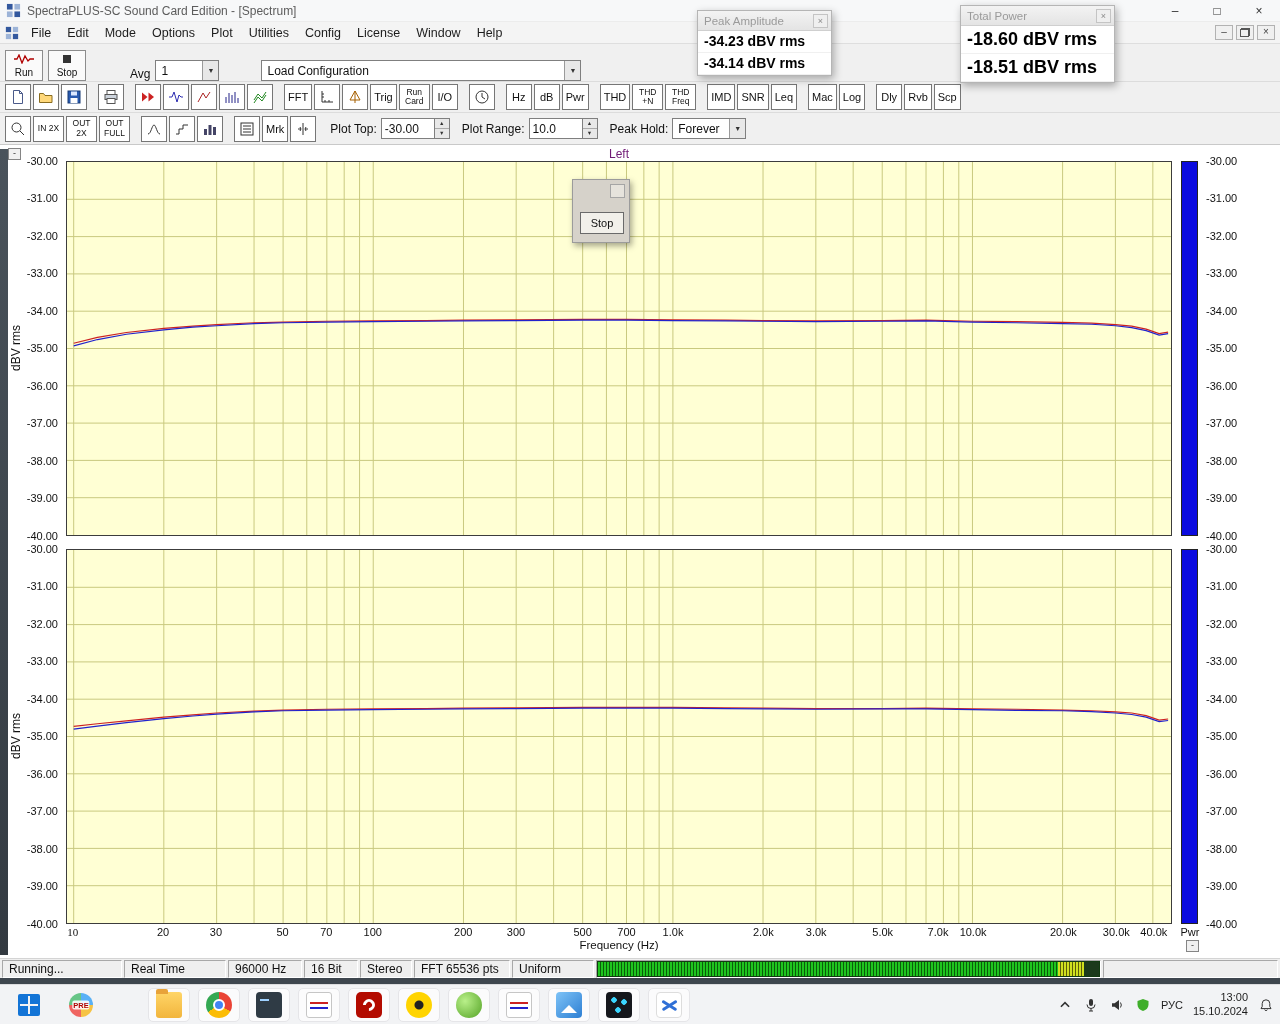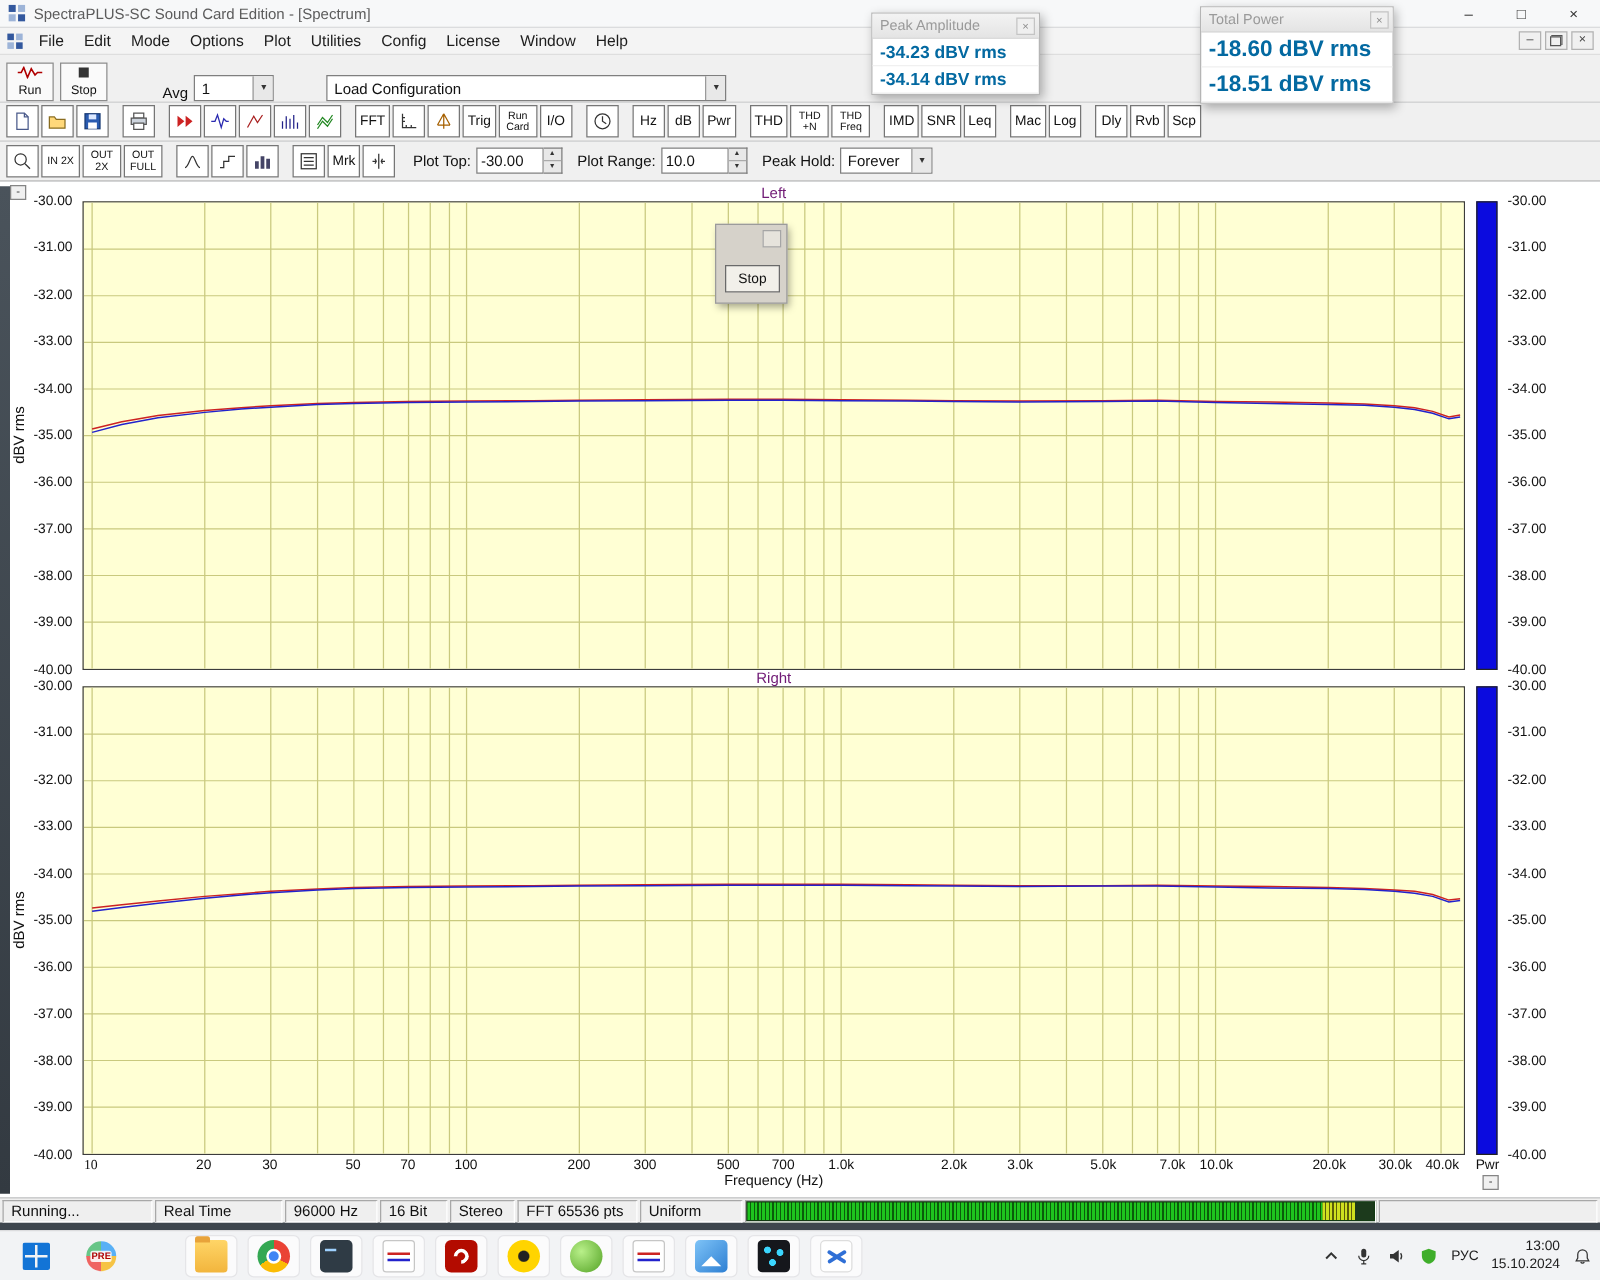--- a/index.html
+++ b/index.html
@@ -42,21 +42,21 @@
 .spin-btns{display:flex;flex-direction:column;width:15px;border:1px solid #7f7f7f;border-left:none;background:#e8e8e8}
 .spin-btn{flex:1;font-size:5.5px;line-height:9px;text-align:center;color:#333}
 .spin-btn:first-child{border-bottom:1px solid #aaa}
 
 
 .float{position:absolute;z-index:60;background:#fff;border:1px solid #b5b5b5;box-shadow:2px 3px 8px rgba(0,0,0,.3)}
 #peak-panel{left:697px;top:10px;width:135px}
 #power-panel{left:960px;top:5px;width:155px}
 .fp-head{height:20px;background:linear-gradient(#f3f3f3,#e4e4e4);border-bottom:1px solid #cfcfcf;display:flex;align-items:center;justify-content:space-between;padding:0 3px 0 6px;font-size:11.5px;color:#9a9a9a}
 .fp-x{width:15px;height:14px;border:1px solid #c4c4c4;background:#efefef;font-size:9px;line-height:12px;text-align:center;color:#8a8a8a}
-.fp-val{font-weight:bold;color:#0369a1;padding:0 6px;border-bottom:1px solid #f0f0f0;white-space:nowrap}
+.fp-val{font-weight:bold;color:#000000;padding:0 6px;border-bottom:1px solid #f0f0f0;white-space:nowrap}
 #peak-panel .fp-val{font-size:14px;line-height:21px}
 #power-panel .fp-val{font-size:18px;line-height:27px}
 
 
 .client{position:absolute;left:0;top:145px;width:1280px;height:813px;background:#fff;z-index:1}
 .desktop-strip{position:absolute;left:0;top:4px;width:8px;height:806px;background:linear-gradient(#4a535b,#333a41)}
 .collapse-box{position:absolute;width:13px;height:12px;border:1px solid #858585;background:#f0f0f0;font-size:9px;line-height:9px;text-align:center;color:#333}
 .chart{position:absolute;left:0;width:1280px;height:388px}
 .chart-title{position:absolute;left:66px;width:1106px;top:2px;text-align:center;font-size:12px;color:#701a75}
 .ylabel{position:absolute;left:-172px;top:196px;width:375px;text-align:center;font-size:12px;color:#111;transform:rotate(-90deg)}
@@ -426,21 +426,20 @@
         <div class="ytick" style="top: 181px;">-35.00</div>
         <div class="ytick" style="top: 218.5px;">-36.00</div>
         <div class="ytick" style="top: 256px;">-37.00</div>
         <div class="ytick" style="top: 293.5px;">-38.00</div>
         <div class="ytick" style="top: 331px;">-39.00</div>
         <div class="ytick" style="top: 368.5px;">-40.00</div>
       </div>
   </div>
 
   <div class="chart" id="chart1" style="top:388px">
-    <div class="chart-title">Right</div>
     <div class="ylabel">dBV rms</div>
     <div class="yticks yticks-left">
         <div class="ytick" style="top: -6.5px;">-30.00</div>
         <div class="ytick" style="top: 31px;">-31.00</div>
         <div class="ytick" style="top: 68.5px;">-32.00</div>
         <div class="ytick" style="top: 106px;">-33.00</div>
         <div class="ytick" style="top: 143.5px;">-34.00</div>
         <div class="ytick" style="top: 181px;">-35.00</div>
         <div class="ytick" style="top: 218.5px;">-36.00</div>
         <div class="ytick" style="top: 256px;">-37.00</div>

